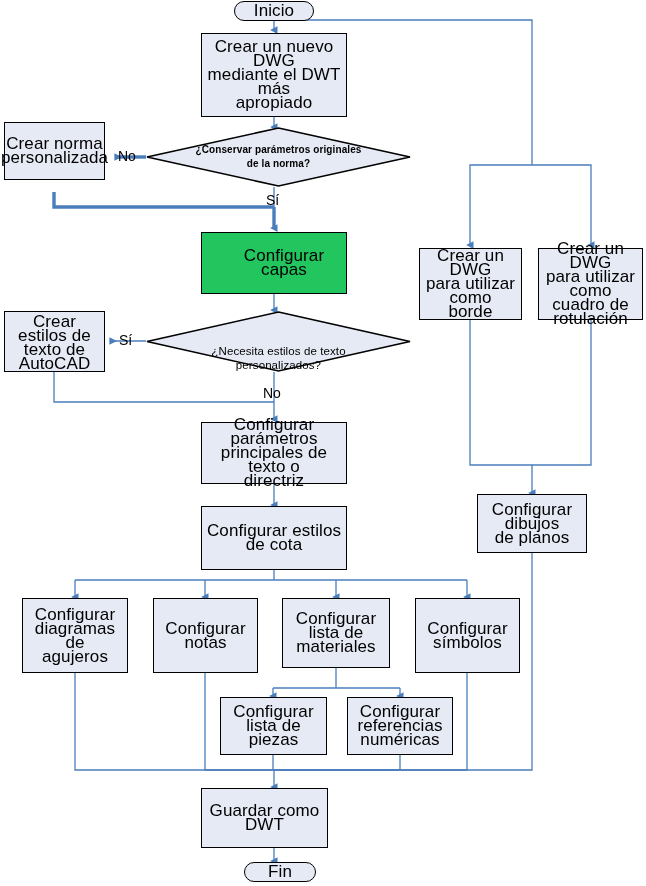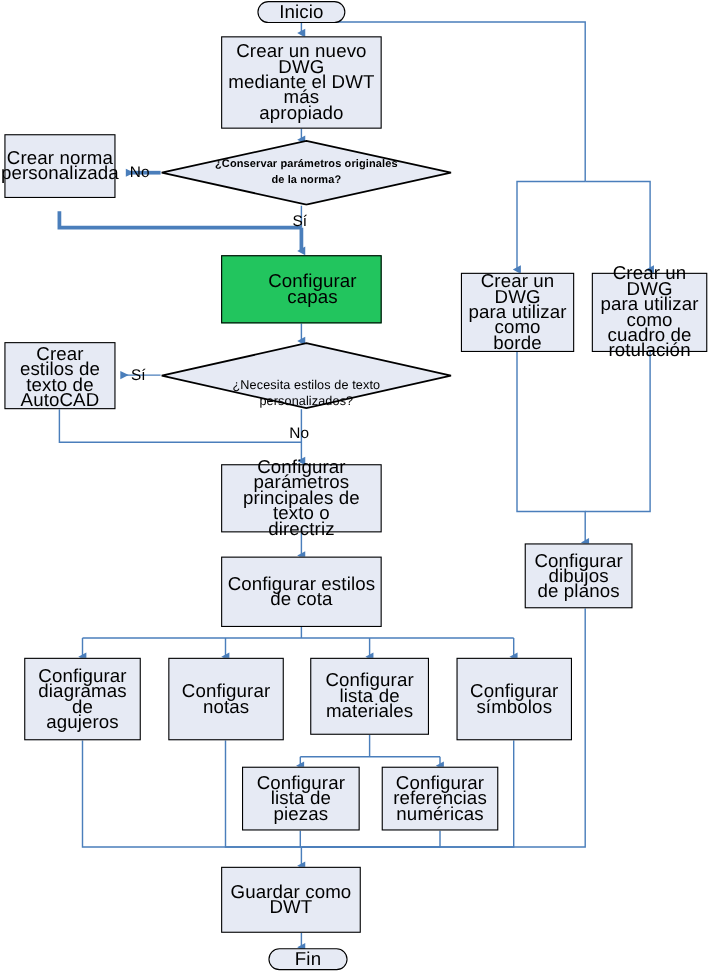--- a/index.html
+++ b/index.html
@@ -193,21 +193,21 @@
 borde</span>
   </div>
 
   <div class="node process" style="left:538px; top:248px; width:105px; height:72px;">
     <span class="txt">Crear un DWG
 para utilizar como
 cuadro de
 rotulación</span>
   </div>
 
-  <div class="node process" style="left:477px; top:494px; width:98px; height:59px;">
+  <div class="node process" style="left:477px; top:494px; width:110px; height:59px;">
     <span class="txt">Configurar dibujos
 de planos</span>
   </div>
 
   <div class="node process" style="left:22px; top:598px; width:106px; height:75px;">
     <span class="txt">Configurar
 diagramas de
 agujeros</span>
   </div>
 

